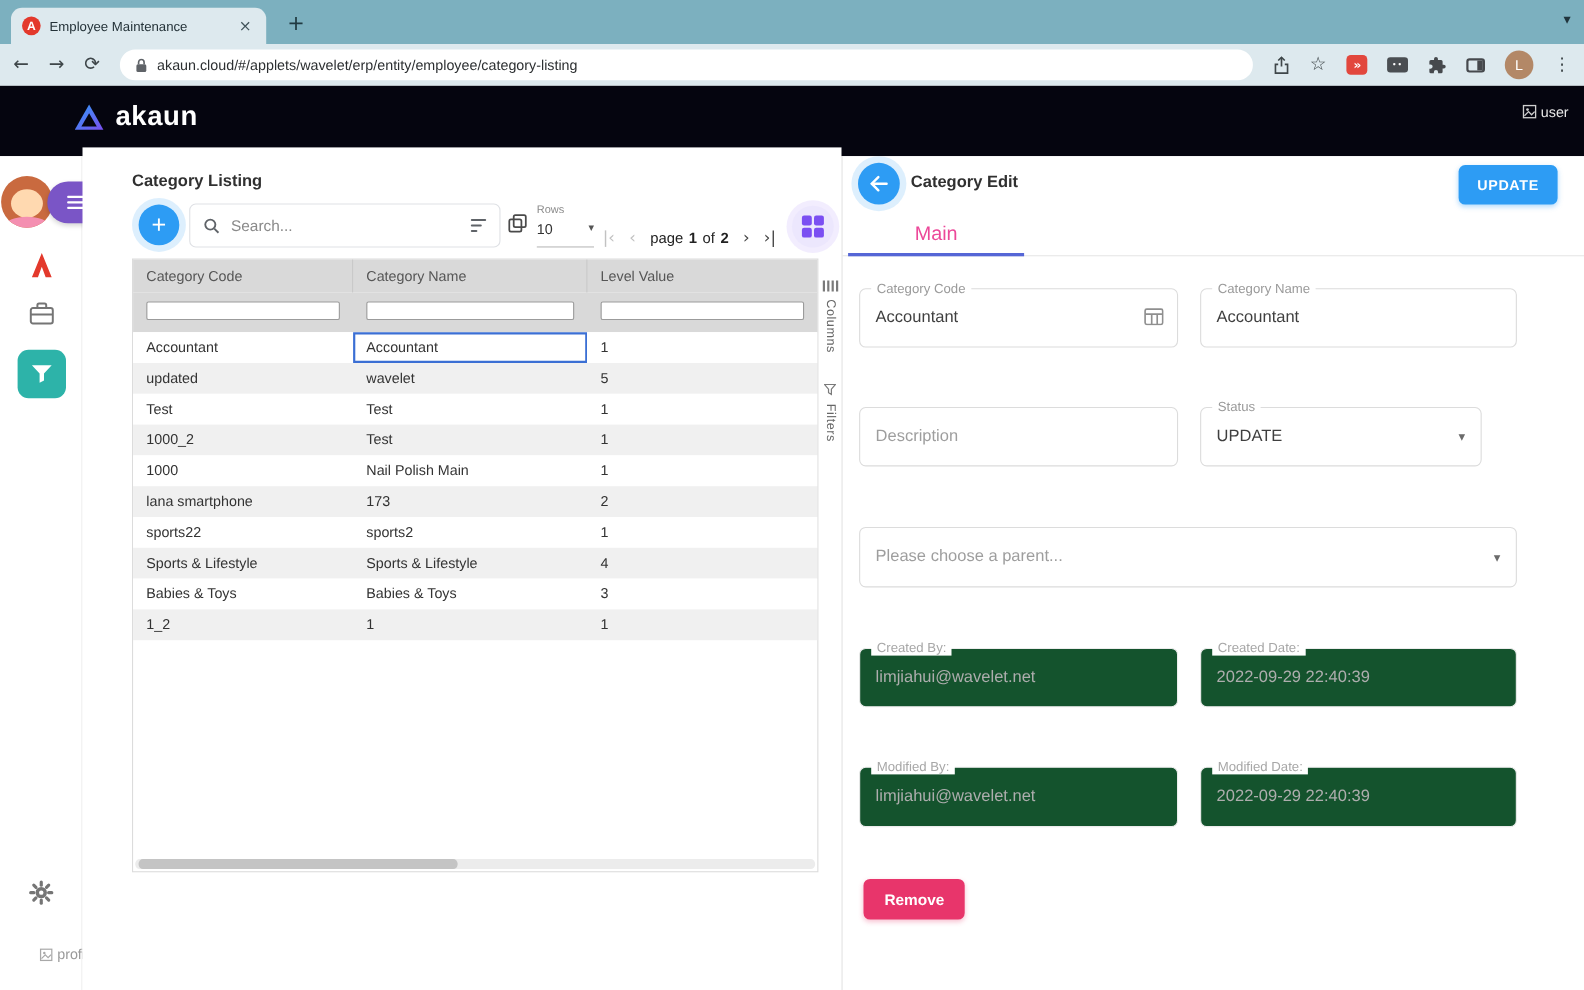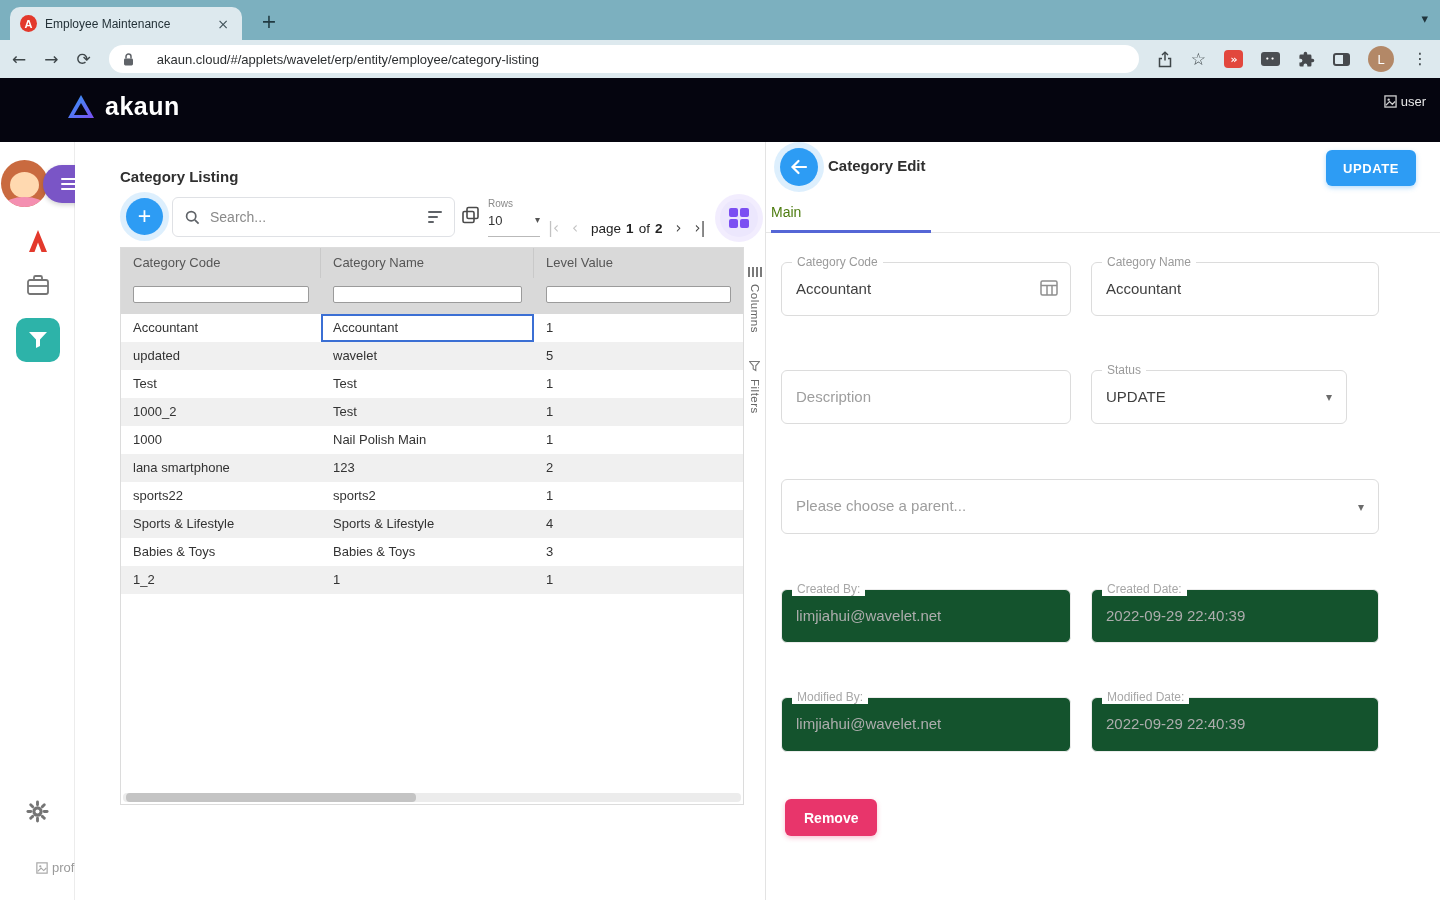--- a/index.html
+++ b/index.html
@@ -19,21 +19,21 @@
   .tab-title{font-size:12px;color:#243238;margin-left:8px;flex:1;white-space:nowrap;overflow:hidden;}
   .tab-close{color:#41535a;font-size:14px;width:18px;height:18px;display:flex;align-items:center;justify-content:center;border-radius:50%;}
   .newtab{position:absolute;left:256px;top:8px;width:26px;height:26px;display:flex;align-items:center;justify-content:center;
        color:#203a42;font-size:19px;}
   .tabchevron{position:absolute;right:12px;top:11px;color:#20343c;font-size:13px;}
 
   .toolbar{position:absolute;top:40px;left:0;right:0;height:38px;background:var(--chrome_light,#dde9ee);
        display:flex;align-items:center;padding:0 12px;box-sizing:border-box;gap:18px;}
   .navglyph{font-size:17px;color:#3e4649;line-height:1;}
   .urlbar{flex:1;height:28px;background:#fff;border-radius:14px;display:flex;align-items:center;
-       padding:0 14px;gap:23px;box-sizing:border-box;min-width:0;}
+       padding:0 14px;gap:9px;box-sizing:border-box;min-width:0;}
   .urltext{font-size:13px;color:#2c2f31;white-space:nowrap;overflow:hidden;}
   .chip-red{width:19px;height:18px;border-radius:4px;background:#e2473d;color:#fff;font-size:11px;font-weight:bold;
        display:flex;align-items:center;justify-content:center;letter-spacing:-1px;}
   .chip-dark{width:19px;height:14px;border-radius:3px;background:#4a4e52;color:#fff;font-size:7px;
        display:flex;align-items:center;justify-content:center;letter-spacing:1px;}
   .panelico{width:17px;height:13px;border:2px solid #46494d;border-radius:3px;position:relative;box-sizing:border-box;}
   .panelico span{position:absolute;top:0;right:0;bottom:0;width:5px;background:#46494d;}
   .chromeavatar{width:26px;height:26px;border-radius:50%;background:#b38867;color:#fff;font-size:13px;
        display:flex;align-items:center;justify-content:center;}
 
@@ -52,21 +52,21 @@
   .avatarimg{width:47px;height:47px;border-radius:50%;overflow:hidden;position:relative;background:#c96a3f;}
   .avatarimg .face{position:absolute;left:9px;top:12px;width:29px;height:26px;border-radius:50%;background:#ffd9b0;}
   .avatarimg .shirt{position:absolute;left:4px;bottom:-6px;width:39px;height:16px;border-radius:50%;background:#f48fb1;}
   .railpill{position:absolute;left:42px;top:5px;width:52px;height:38px;border-radius:19px;background:var(--pill_purple,#7a55c6);
        display:flex;flex-direction:column;align-items:center;justify-content:center;gap:3px;box-shadow:0 2px 5px rgba(0,0,0,.18);}
   .railpill i{display:block;width:16px;height:2px;background:#fff;border-radius:1px;}
   .apptile{width:44px;height:44px;border-radius:10px;background:var(--app_teal,#2db3a9);display:flex;align-items:center;justify-content:center;}
   .rail .brokenimg{position:absolute;left:36px;top:718px;color:#9a9a9a;font-size:13px;}
 
   
-  .listing{position:absolute;left:75px;top:146px;width:690px;bottom:0;background:#fff;}
+  .listing{position:absolute;left:75px;top:134px;width:690px;bottom:0;background:#fff;}
   .ltitle{position:absolute;left:45px;top:22px;font-size:15px;font-weight:bold;color:#303030;}
   .fab{border-radius:50%;display:flex;align-items:center;justify-content:center;}
   .fab-add{position:absolute;left:51px;top:52px;width:37px;height:37px;background:var(--accent_blue,#2d9cf4);
        color:#fff;font-size:23px;box-shadow:0 0 0 6px rgba(45,156,244,.16);}
   .searchbox{position:absolute;left:97px;top:51px;width:283px;height:40px;border:1px solid #dfe1e5;border-radius:6px;
        display:flex;align-items:center;padding:0 12px;box-sizing:border-box;gap:8px;background:#fff;}
   .searchbox input{flex:1;border:none;outline:none;font-size:14px;color:#0f172a;background:transparent;min-width:0;
        font-family:"Liberation Sans",sans-serif;}
   .searchbox input::placeholder{color:#8a8a8a;}
   .filterlist{display:flex;flex-direction:column;gap:3px;align-items:flex-start;}
@@ -112,21 +112,21 @@
 
   
   .edit{position:absolute;left:765px;top:142px;right:0;bottom:0;background:#fff;border-left:1px solid #e3e3e3;box-sizing:border-box;}
   .fab-back{position:absolute;left:14px;top:6px;width:38px;height:38px;background:var(--accent_blue,#2d9cf4);
        box-shadow:0 0 0 6px rgba(45,156,244,.16);}
   .etitle{position:absolute;left:62px;top:15px;font-size:15px;font-weight:bold;color:#303030;}
   .updatebtn{position:absolute;right:24px;top:8px;height:36px;padding:0 17px;background:var(--accent_blue,#2d9cf4);
        border:none;border-radius:6px;color:#fff;font-size:13px;font-weight:bold;letter-spacing:.6px;
        box-shadow:0 2px 5px rgba(45,156,244,.35);font-family:"Liberation Sans",sans-serif;}
   .tabsrow{position:absolute;left:0;right:0;top:55px;height:35px;border-bottom:1px solid #e6e6e6;}
-  .tabmain{position:absolute;left:5px;top:0;width:160px;height:35px;text-align:left;font-size:14px;color:#4d7c0f;
+  .tabmain{position:absolute;left:5px;top:0;width:160px;height:35px;text-align:center;font-size:18px;color:#ec4899;
        line-height:30px;}
   .tabmain::after{content:"";position:absolute;left:0;right:0;bottom:-1px;height:3px;background:var(--tab_underline,#5566d6);}
 
   .field{position:absolute;border:1px solid #dcdcdc;border-radius:6px;background:#fff;box-sizing:border-box;}
   .flabel{position:absolute;top:-8px;left:10px;background:#fff;padding:0 5px;font-size:12px;color:#9a9a9a;white-space:nowrap;}
   .fvalue{padding:0 14px;font-size:15px;color:#3f3f3f;line-height:52px;white-space:nowrap;overflow:hidden;}
   .fplaceholder{color:#9e9e9e;}
   .field.disabled{border-color:#ececec;background:#14532d;}
   .field.disabled .fvalue{color:#adadad;}
   .field.disabled .flabel{color:#a7a7a7;background:#fff;}
@@ -357,21 +357,21 @@
             <div class="tcell c1">Test</div>
             <div class="tcell c2">1</div>
           </div>
           <div class="trow">
             <div class="tcell c0">1000</div>
             <div class="tcell c1">Nail Polish Main</div>
             <div class="tcell c2">1</div>
           </div>
           <div class="trow alt">
             <div class="tcell c0">lana smartphone</div>
-            <div class="tcell c1">123</div>
+            <div class="tcell c1">173</div>
             <div class="tcell c2">2</div>
           </div>
           <div class="trow">
             <div class="tcell c0">sports22</div>
             <div class="tcell c1">sports2</div>
             <div class="tcell c2">1</div>
           </div>
           <div class="trow alt">
             <div class="tcell c0">Sports &amp; Lifestyle</div>
             <div class="tcell c1">Sports &amp; Lifestyle</div>

